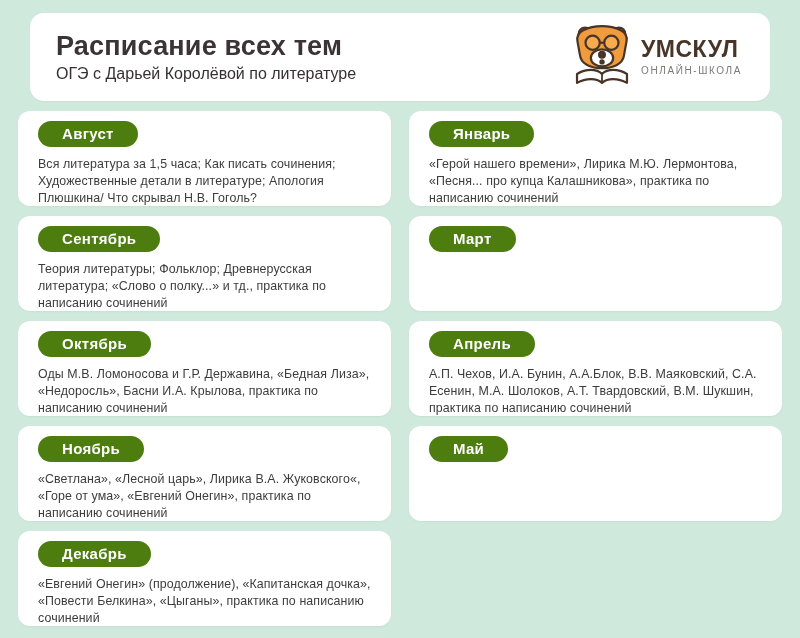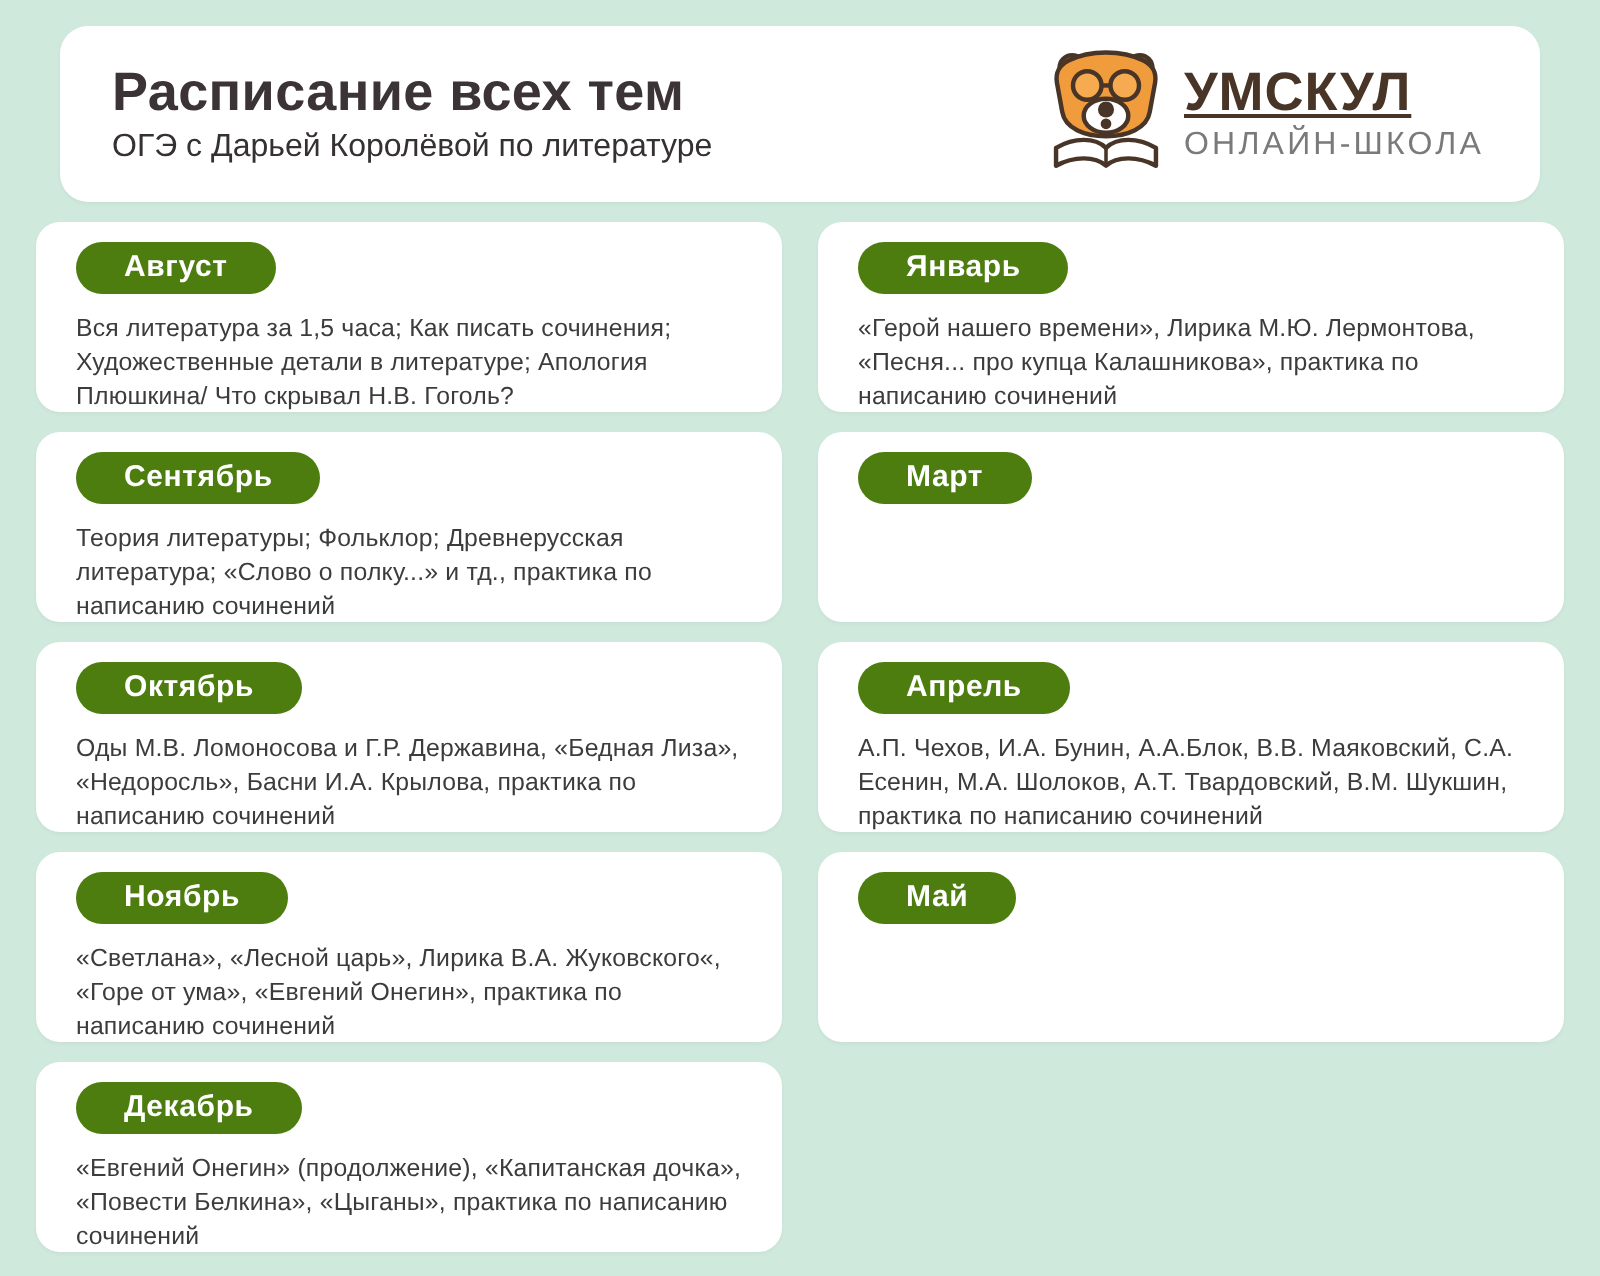--- a/index.html
+++ b/index.html
@@ -32,29 +32,28 @@
     letter-spacing: 0.2px;
   }
   .titles p {
     font-size: 16px;
     color: #353032;
     margin-top: 3px;
   }
   .logo { display: flex; align-items: center; gap: 10px; }
   .bear svg { display: block; }
   .logo-text .brand {
-    font-size: 27px;
+    font-size: 23px;
     font-weight: bold;
     color: #493527;
     letter-spacing: 0.5px;
     line-height: 1;
-    text-decoration: underline;
   }
   .logo-text .tagline {
-    font-size: 16px;
+    font-size: 10px;
     color: #7a7a78;
     letter-spacing: 1.6px;
     margin-top: 4px;
     text-align: center;
   }
 
   
   .grid {
     display: grid;
     grid-template-columns: 1fr 1fr;

